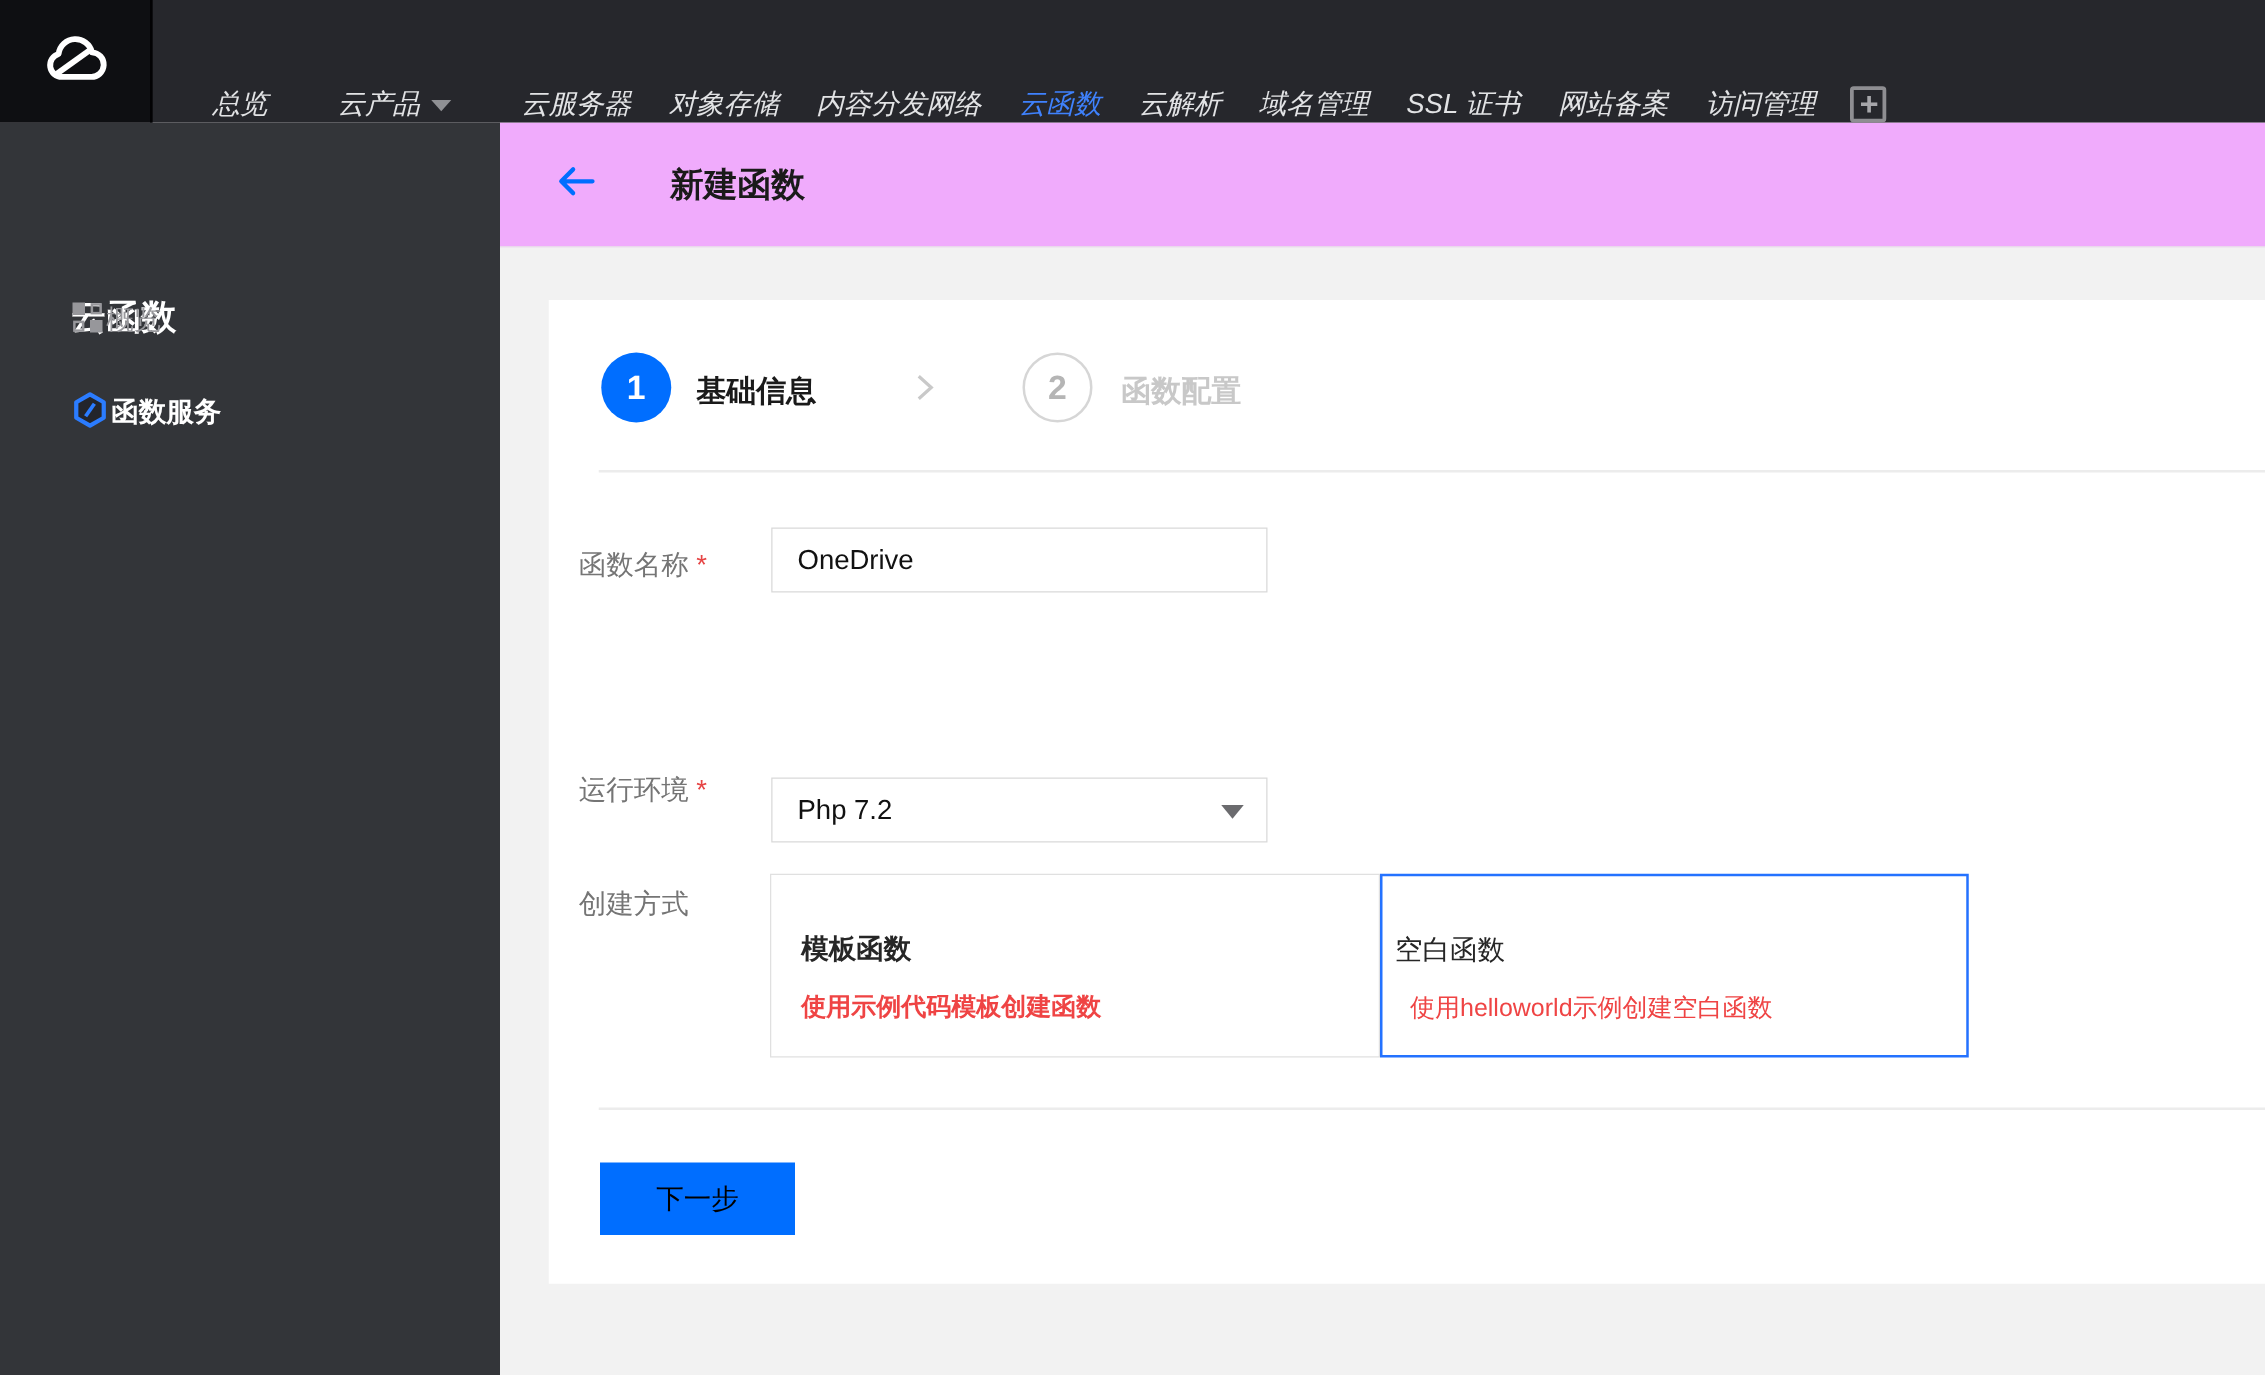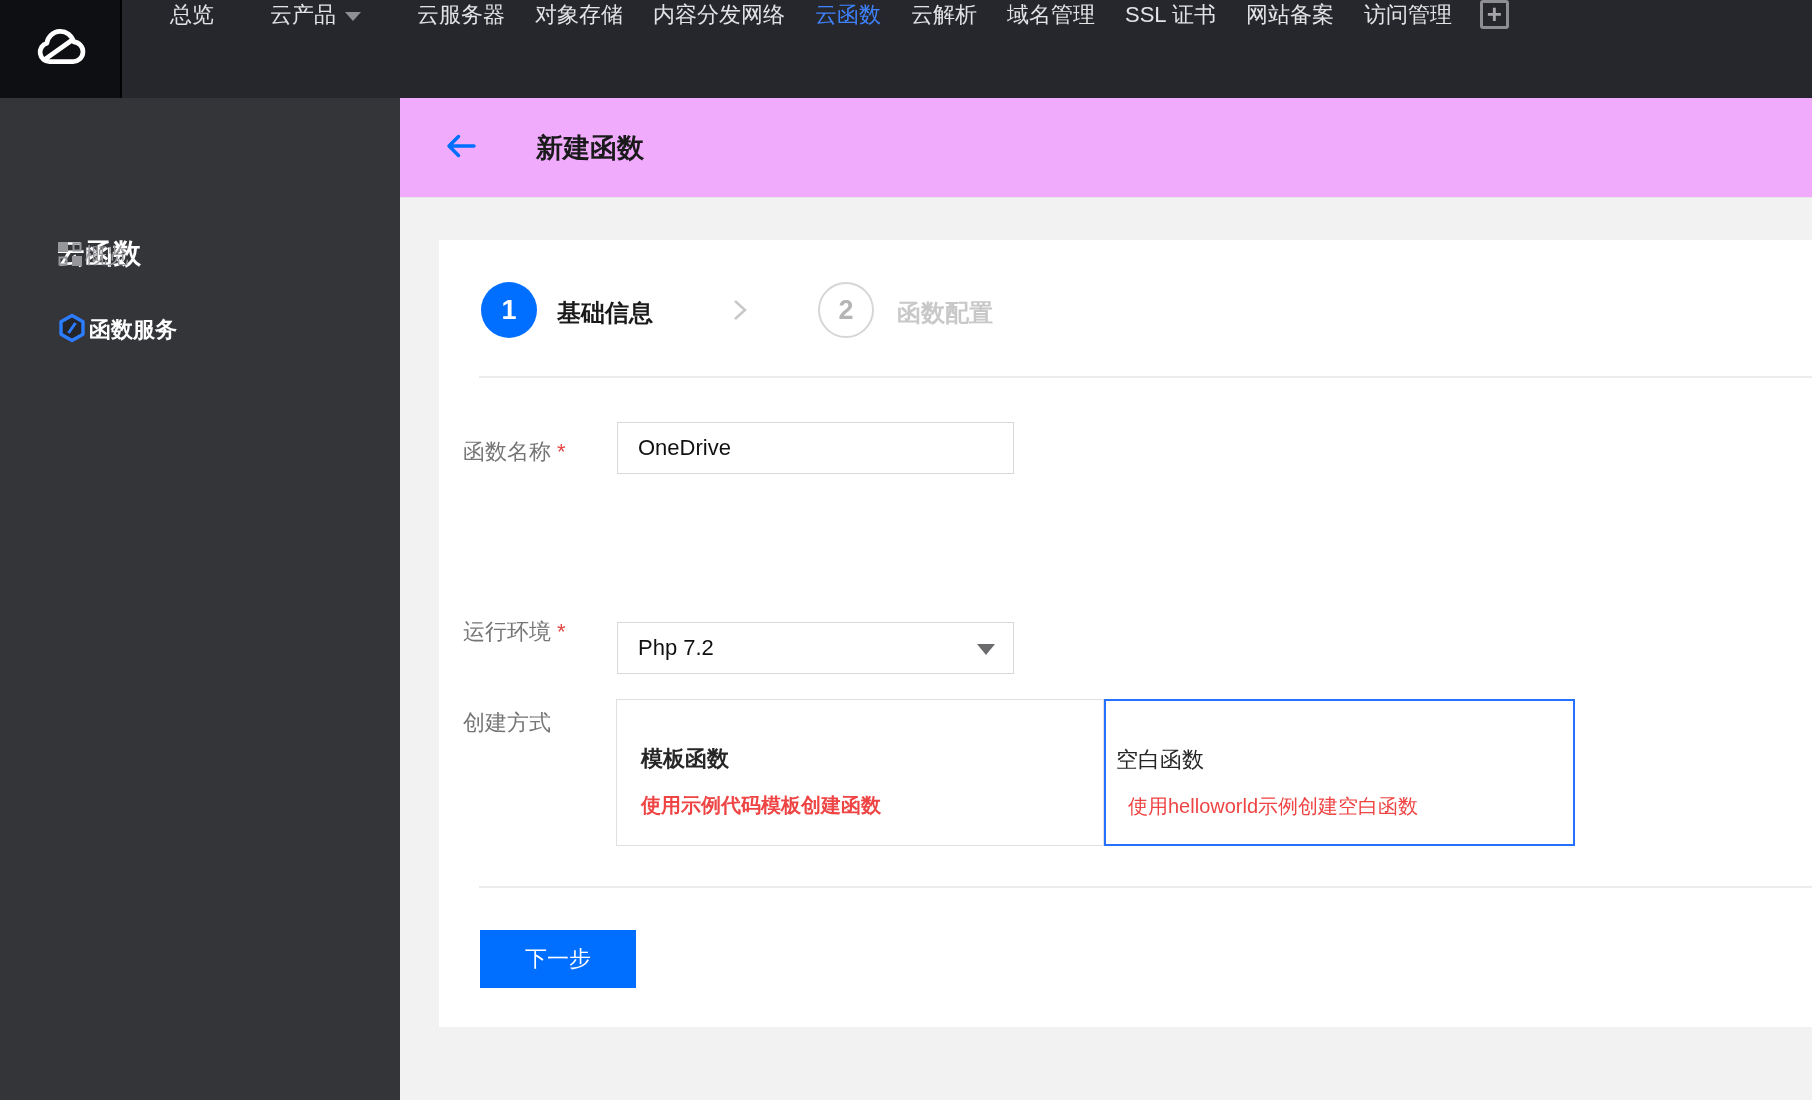--- a/index.html
+++ b/index.html
@@ -5,21 +5,21 @@
   * { margin:0; padding:0; box-sizing:border-box; }
   html,body { width:1812px; height:1100px; background:#f2f2f2; }
   body { font-family:"Liberation Sans","DejaVu Sans",sans-serif; position:relative; overflow:hidden; }
   .stage { position:absolute; inset:0; width:1812px; height:1100px; }
 
   
   .topnav { position:absolute; left:0; top:0; width:1812px; height:98px;
             background:#26272c; display:flex; align-items:center; z-index:5; }
   .logo-block { width:122px; height:98px; background:#0e0f12; border-right:2px solid #020204;
                 display:flex; align-items:center; justify-content:center; flex:0 0 auto; cursor:pointer; }
-  .nav-items { display:flex; align-items:flex-start; height:100%; }
+  .nav-items { display:flex; align-items:flex-end; height:100%;font-style:italic; }
   .nav-item { font-size:22px; color:#e2e3e5; margin-right:30px; cursor:pointer; white-space:nowrap; }
   .nav-item.gap-lg { margin-right:56px; }
   .nav-item.first { margin-left:48px; }
   .nav-item.active { color:#3f82fe; }
   .caret-down { display:inline-block; width:0; height:0; margin-left:9px; vertical-align:middle;
                 border-left:8px solid transparent; border-right:8px solid transparent;
                 border-top:9px solid #8f9094; }
   .nav-add { width:29px; height:29px; border:3px solid #8e8e92; border-radius:3px; color:#a6a6aa;
              font-size:26px; font-weight:bold; line-height:22px; text-align:center; cursor:pointer;
              margin-left:-2px; }
@@ -79,21 +79,21 @@
 
   .method-card { position:absolute; top:459px; height:147px; background:#fff; cursor:pointer; }
   .method-card.tpl { left:177px; width:488px; border:1px solid #e0e0e0;font-weight:bold; }
   .method-card.blank { left:665px; width:471px; border:2px solid #2472ff; }
   .mc-title { position:absolute; left:24px; top:44px; font-size:22px; color:#262626; }
   .method-card.blank .mc-title { left:10px; }
   .mc-desc { position:absolute; left:24px; top:92px; font-size:20px; color:#ef4444; white-space:nowrap; }
   .method-card.blank .mc-desc { left:22px; }
 
   .next-btn { position:absolute; left:41px; top:690px; width:156px; height:58px; background:#006eff;
-              border:none; color:#ffffff; font-size:22px; cursor:pointer; font-family:inherit; }
+              border:none; color:#000000; font-size:22px; cursor:pointer; font-family:inherit; }
 </style>
 </head>
 <body>
 
 <div class="stage">
 
   <header class="topnav">
     <div class="logo-block">
       <span>
         <svg width="60" height="60" viewBox="0 0 64 64">

